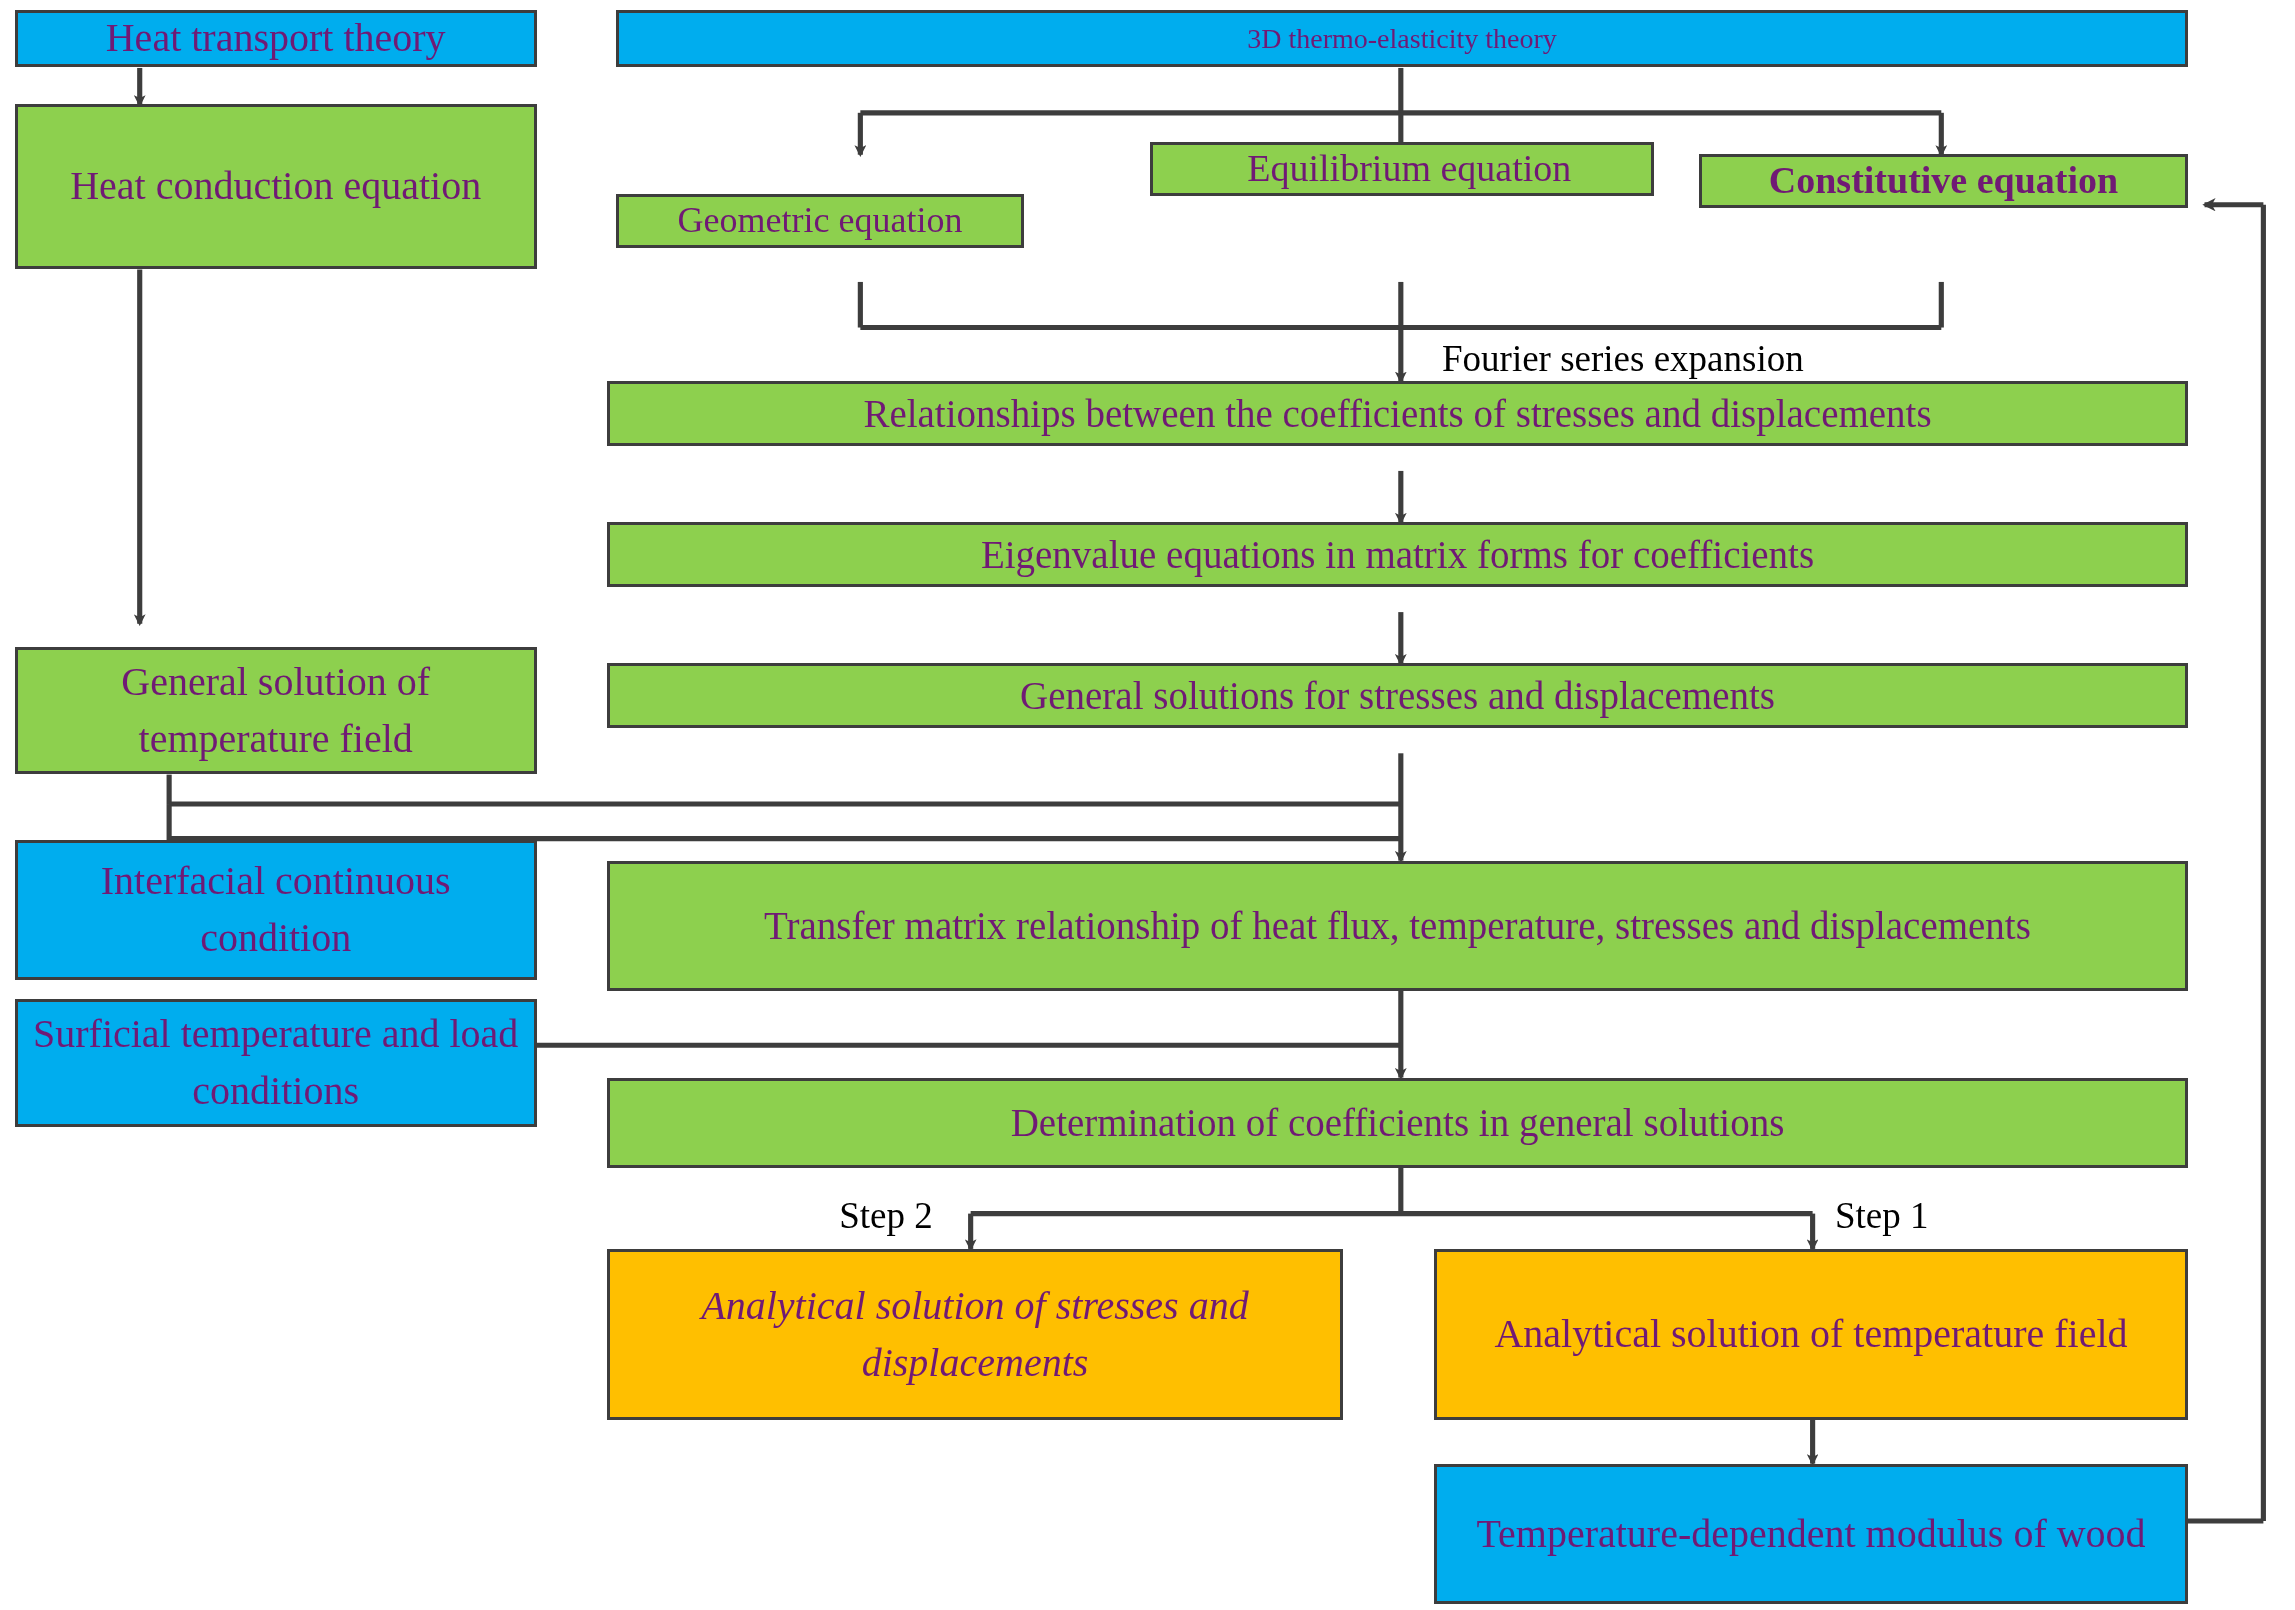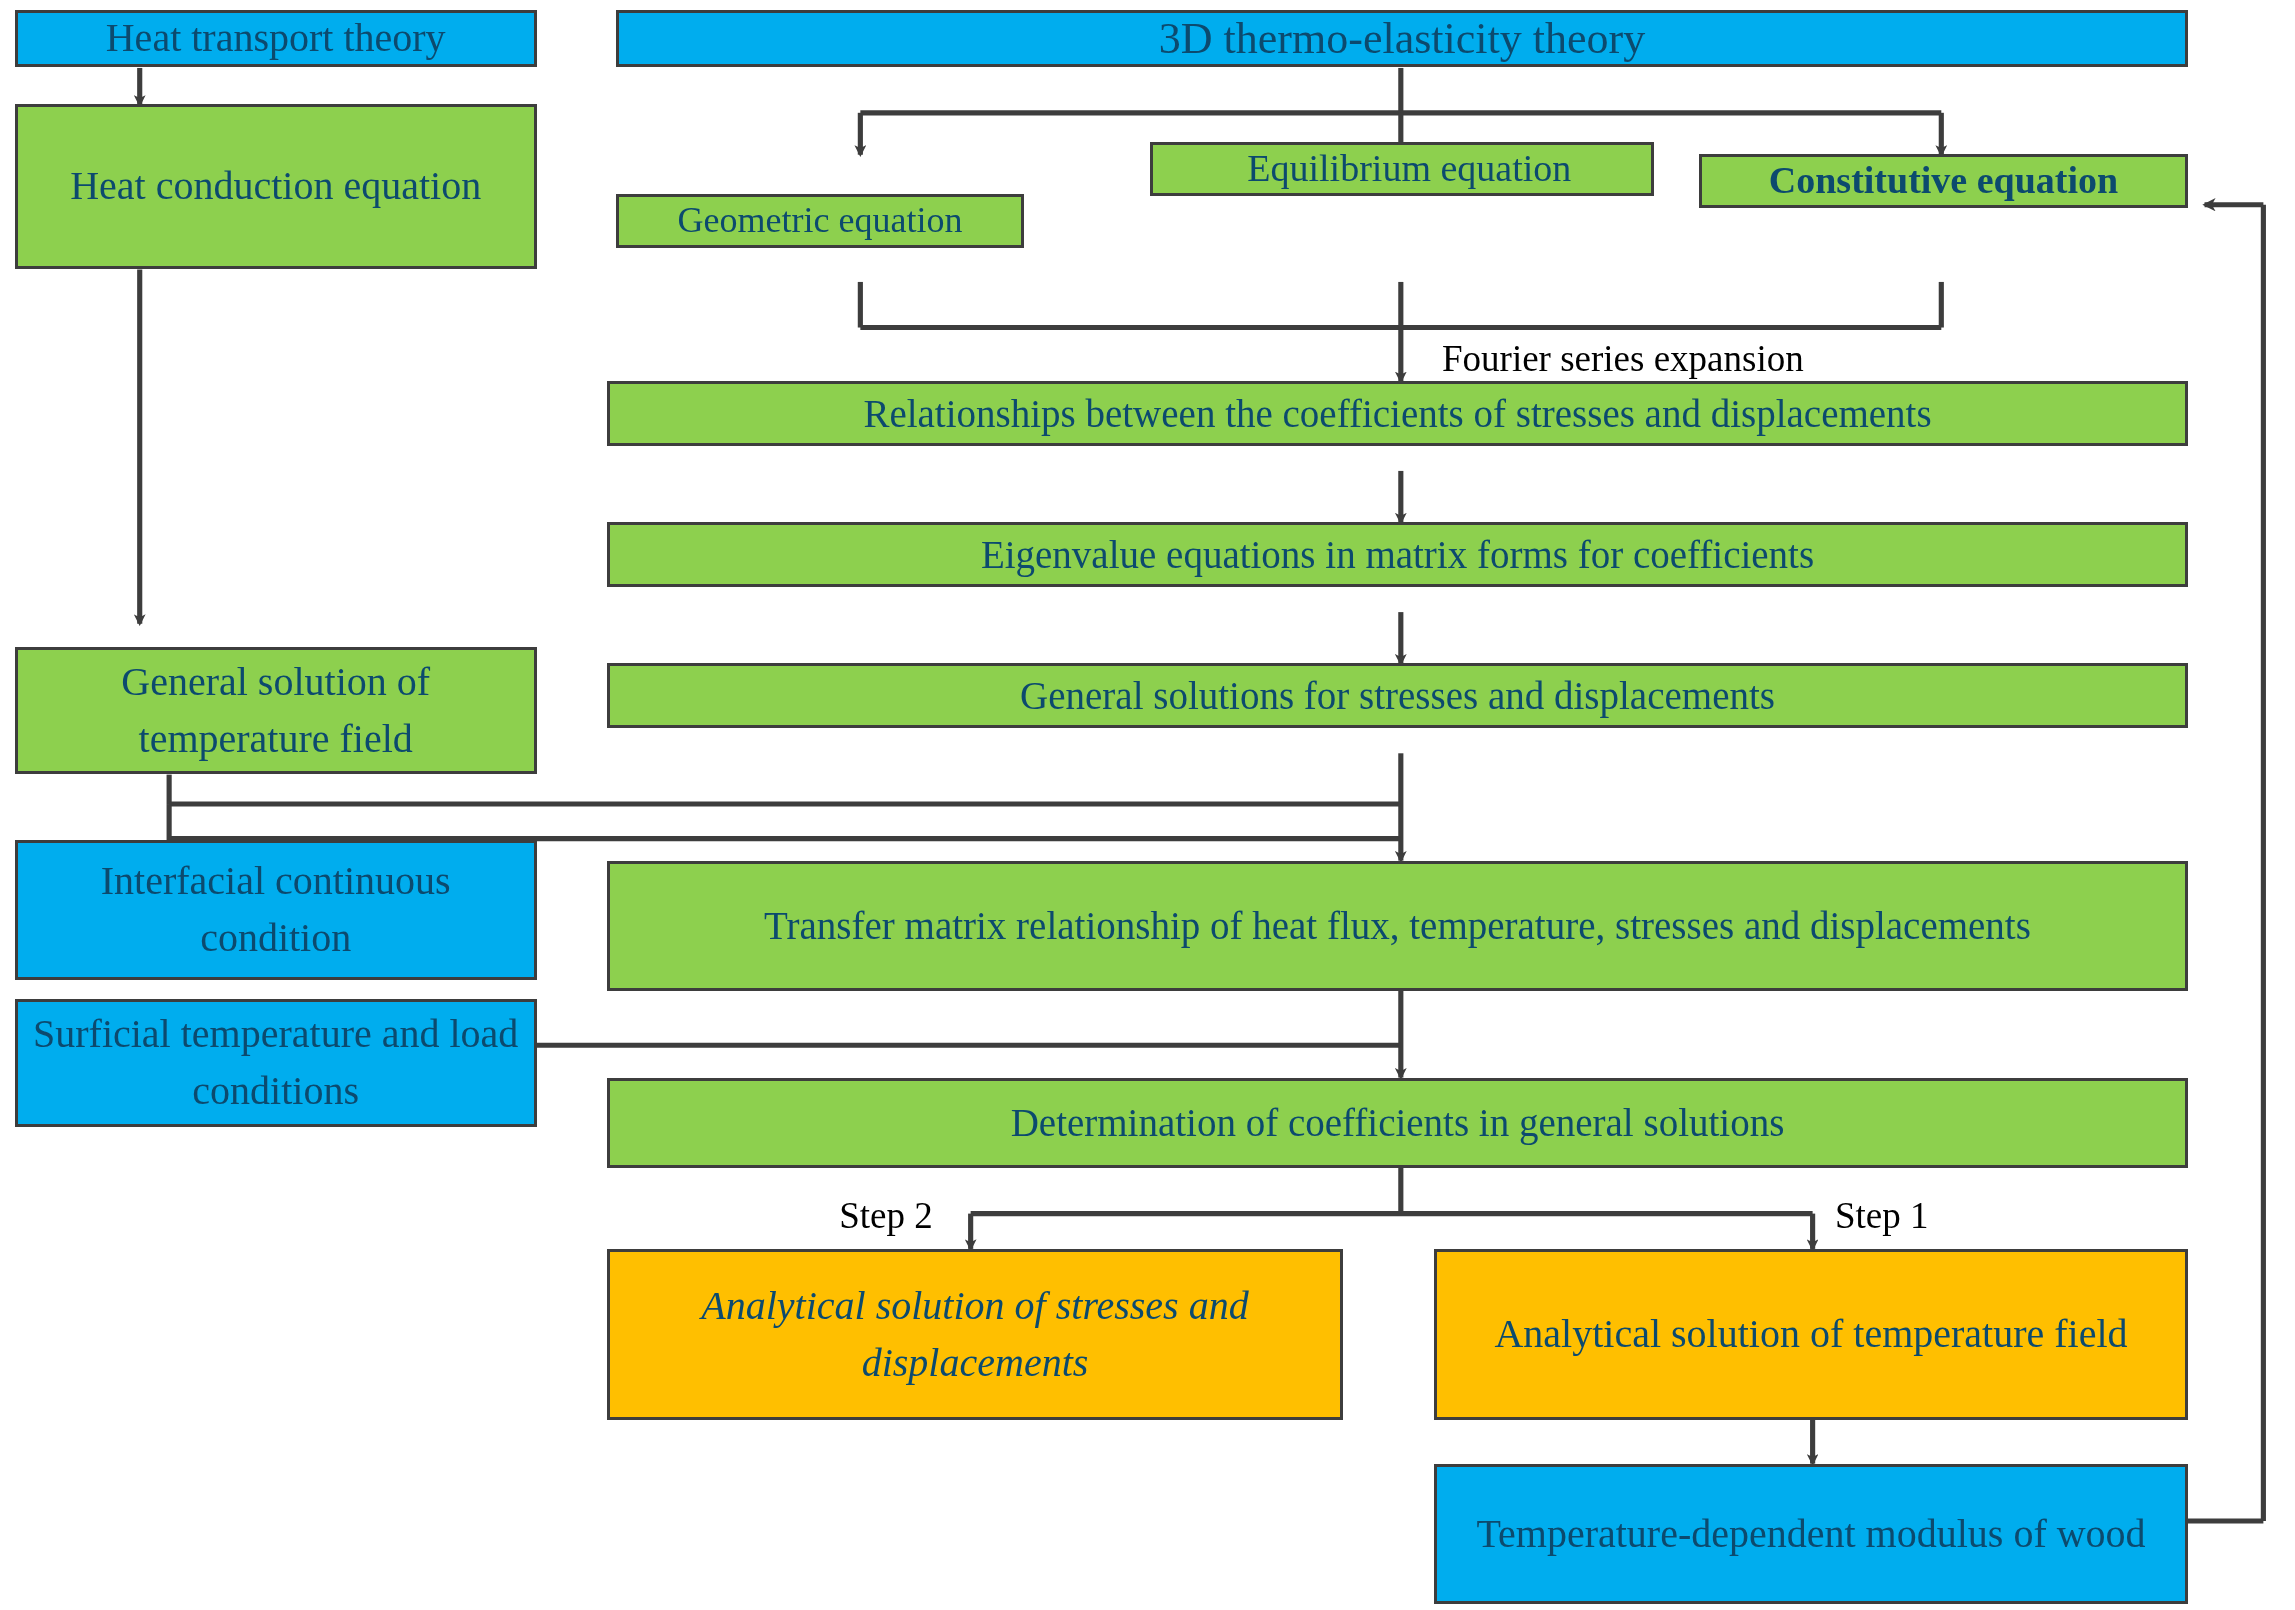--- a/index.html
+++ b/index.html
@@ -23,21 +23,21 @@
     pointer-events: none;
   }
   .node {
     position: absolute;
     box-sizing: border-box;
     border: 3.7px solid #3d3d3d;
     display: flex;
     align-items: center;
     justify-content: center;
     text-align: center;
-    color: #0c4a6e;
+    color: #701a75;
     line-height: 1.42;
     padding: 2.9px 7.4px;
   }
   .node .lbl {
     display: block;
     width: 100%;
   }
   .blue  { background: #00ADEE; }
   .green { background: #8DD04E; }
   .orange{ background: #FFBF00; }
@@ -109,21 +109,21 @@
       <path d="M2975,2068 L3078,2068"></path>
       <path d="M3078,2068 L3078,278"></path>
       <path d="M3078,278 L2998,278" marker-end="url(#arrowL)"></path>
     </g>
   </svg>
 
   <div class="node blue" style="left:14.7px; top:10.3px; width:522px; height:57px; font-size:40px;">
     <span class="lbl">Heat transport theory</span>
   </div>
 
-  <div class="node blue" style="left:616px; top:10.3px; width:1572px; height:57px; font-size:44px;">
+  <div class="node blue" style="left:616px; top:10.3px; width:1572px; height:57px; font-size:28px;">
     <span class="lbl">3D thermo-elasticity theory</span>
   </div>
 
   <div class="node green" style="left:14.7px; top:104px; width:522px; height:165px; font-size:40px;">
     <span class="lbl">Heat conduction equation</span>
   </div>
 
   <div class="node green" style="left:616px; top:154px; width:408px; height:54px; font-size:36px;margin-top:40px;">
     <span class="lbl">Geometric equation</span>
   </div>

